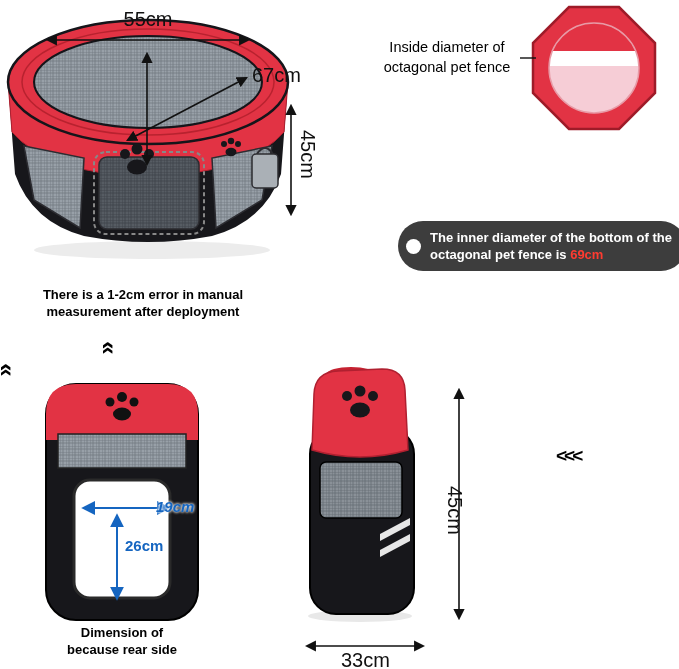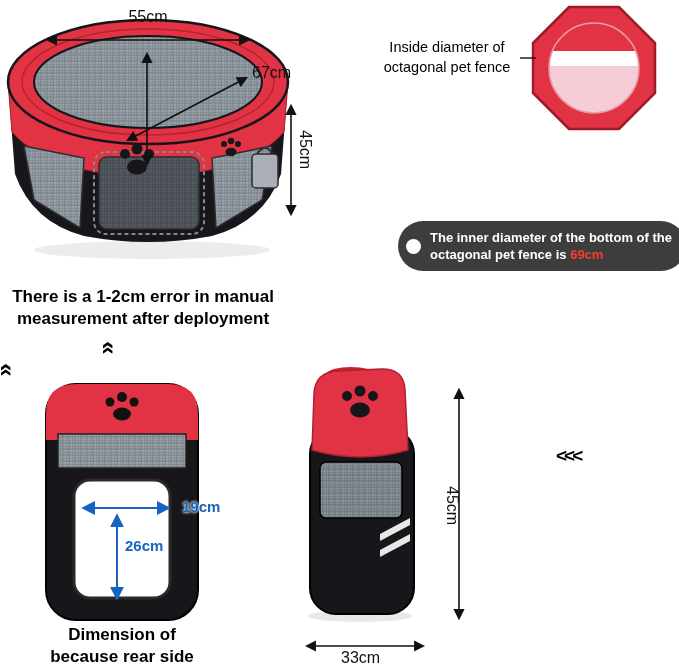--- a/index.html
+++ b/index.html
@@ -1,22 +1,22 @@
 <!DOCTYPE html>
 <html><head>
 <meta charset="utf-8">
 <style>
   html,body{margin:0;padding:0;background:#fff;}
   .canvas{position:relative;width:679px;height:669px;background:#fff;overflow:hidden;
           font-family:"Liberation Sans",sans-serif;color:#111;}
   .abs{position:absolute;}
   svg{display:block;}
-  .dim{position:absolute;font-size:16px;font-weight:400;color:#111;white-space:nowrap;}
+  .dim{position:absolute;font-size:20px;font-weight:400;color:#111;white-space:nowrap;}
   .dim-vert{writing-mode:vertical-rl;text-orientation:mixed;}
-  .caption{position:absolute;font-weight:700;font-size:17px;line-height:1.32;
+  .caption{position:absolute;font-weight:700;font-size:13px;line-height:1.32;
            text-align:center;white-space:pre-line;color:#000;}
   .diagram-label{position:absolute;font-size:14.5px;line-height:1.35;text-align:center;
                  white-space:pre-line;color:#000000;}
   .pill{position:absolute;background:#3d3d3d;border-radius:26px;display:flex;
         align-items:center;box-sizing:border-box;padding:4px 10px 4px 8px;}
   .pill .dot{width:15px;height:15px;border-radius:50%;background:#fff;flex:0 0 15px;margin-right:9px;}
   .pill .ptxt{color:#fff;font-size:13px;font-weight:700;line-height:1.32;}
   .pill .pv{color:#ff3b30;}
   .blue-lbl{position:absolute;color:#1565c0;font-weight:700;font-size:15px;white-space:nowrap;
             text-shadow:0 0 3px #fff,0 0 3px #fff;}
@@ -168,19 +168,19 @@
     <line x1="84" y1="508" x2="168" y2="508" stroke="#1565c0" stroke-width="2" marker-start="url(#mU)" marker-end="url(#mU)"></line>
     <line x1="117" y1="516" x2="117" y2="598" stroke="#1565c0" stroke-width="2" marker-start="url(#mU)" marker-end="url(#mU)"></line>
     <line x1="459" y1="390" x2="459" y2="618" stroke="#111" stroke-width="1.6" marker-start="url(#mB)" marker-end="url(#mB)"></line>
     <line x1="307" y1="646" x2="423" y2="646" stroke="#111" stroke-width="1.6" marker-start="url(#mB)" marker-end="url(#mB)"></line>
   </svg>
 
   <div class="dim" style="left:118px;top:8px;width:60px;text-align:center;">55cm</div>
   <div class="dim" style="left:252px;top:64px;">67cm</div>
   <div class="dim dim-vert" style="left:296px;top:130px;">45cm</div>
 
-  <div class="blue-lbl" style="left:182px;top:498px;">19cm</div>
+  <div class="blue-lbl" style="left:156px;top:498px;font-style:italic;">19cm</div>
   <div class="blue-lbl" style="left:125px;top:537px;">26cm</div>
 
   <div class="dim dim-vert" style="left:443px;top:486px;">45cm</div>
   <div class="dim" style="left:341px;top:649px;width:60px;">33cm</div>
 
 </div>
 
 </body></html>

